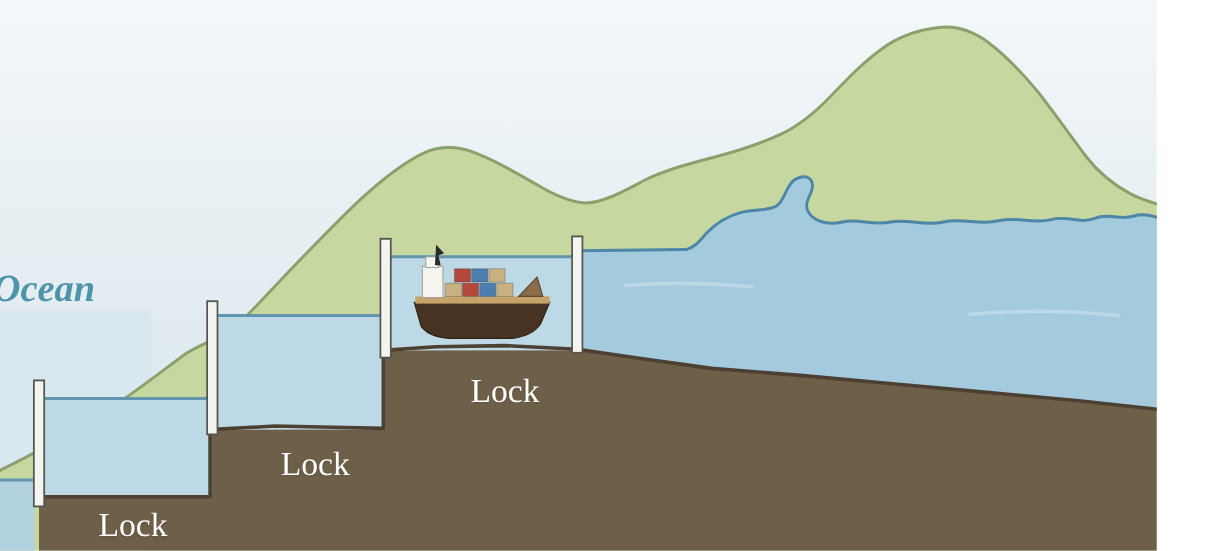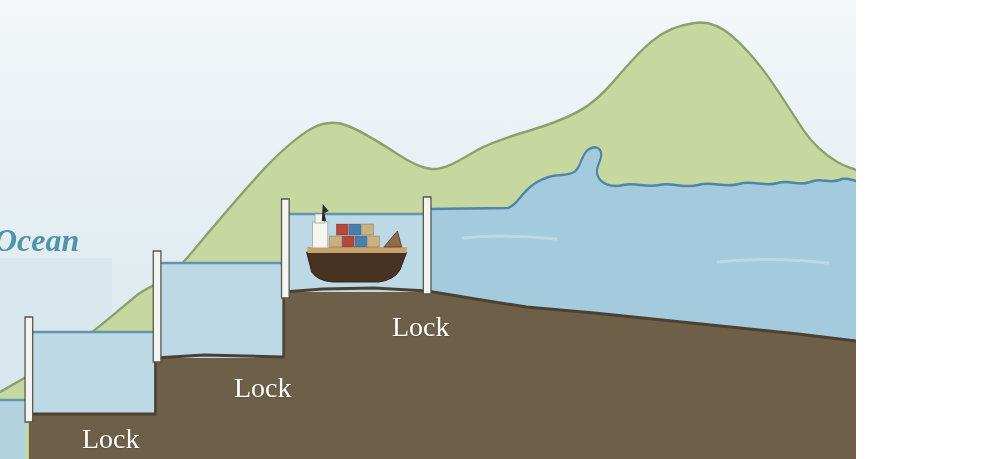--- a/index.html
+++ b/index.html
@@ -1,18 +1,18 @@
 <!DOCTYPE html>
 <html><head>
 <meta charset="utf-8">
 <style>
   html,body{margin:0;padding:0;background:#fff;}
   .stage{
     position:relative;
-    width:856px;height:459px;
+    width:964px;height:459px;
     overflow:hidden;
     font-family:"Liberation Serif", serif;
   }
   .stage svg{position:absolute;left:0;top:0;width:100%;height:100%;}
   .label{position:absolute;white-space:nowrap;pointer-events:none;}
   .label-ocean{
     left:-6px;top:222px;
     font-size:32px;font-style:italic;font-weight:bold;
     color:#4e95aa;
   }

